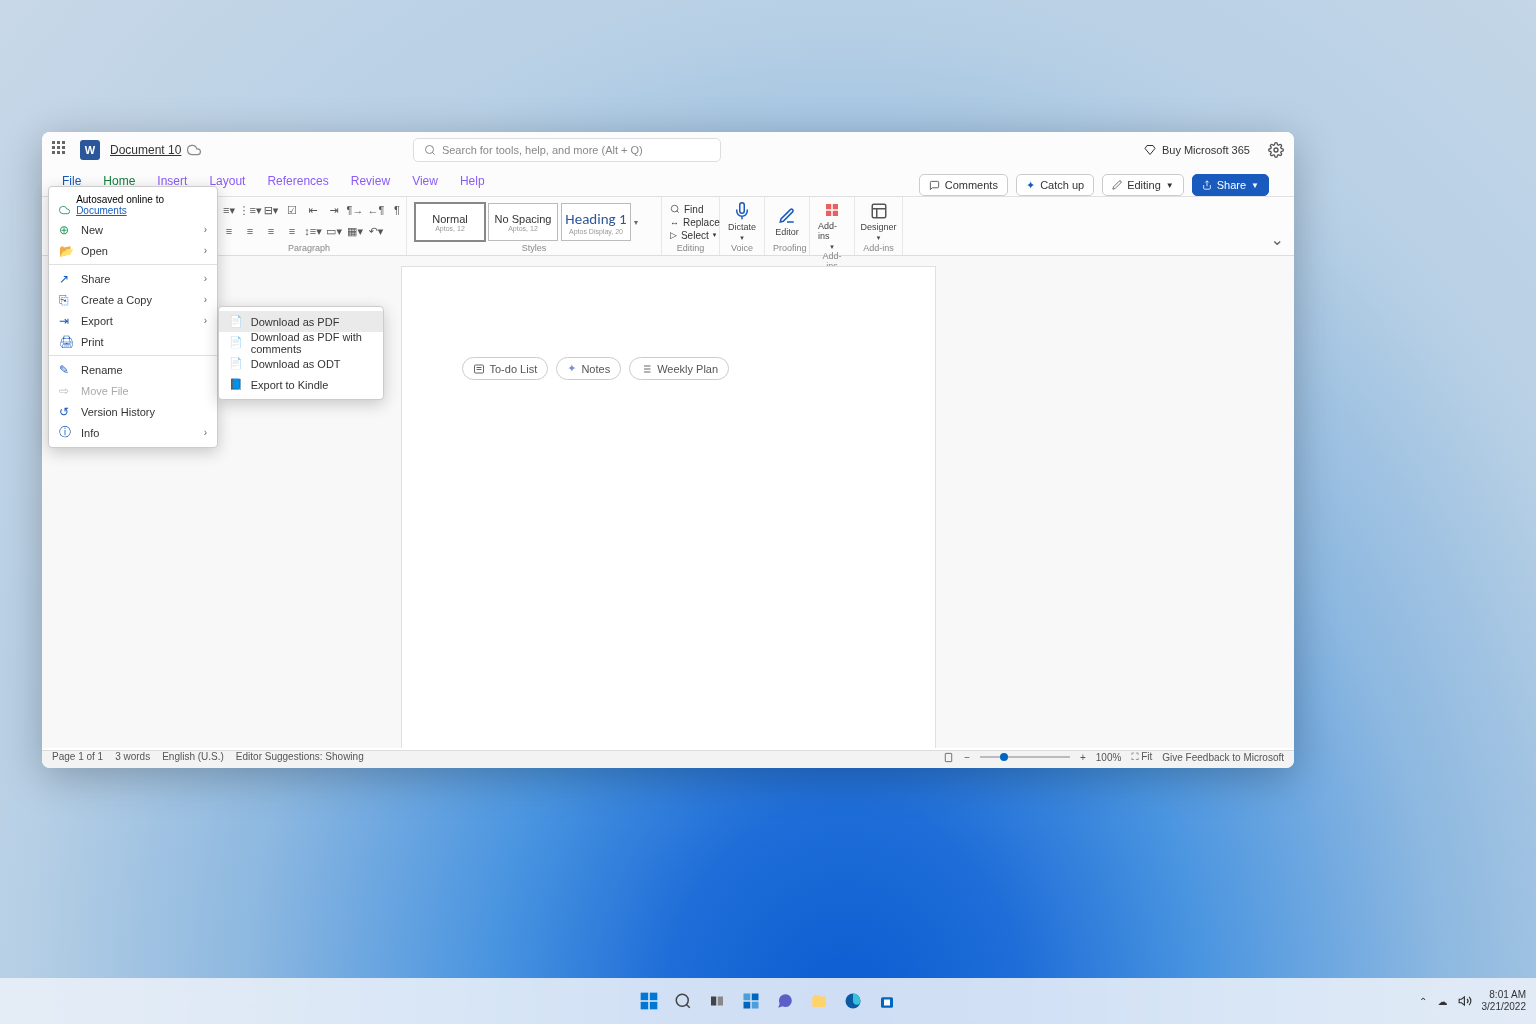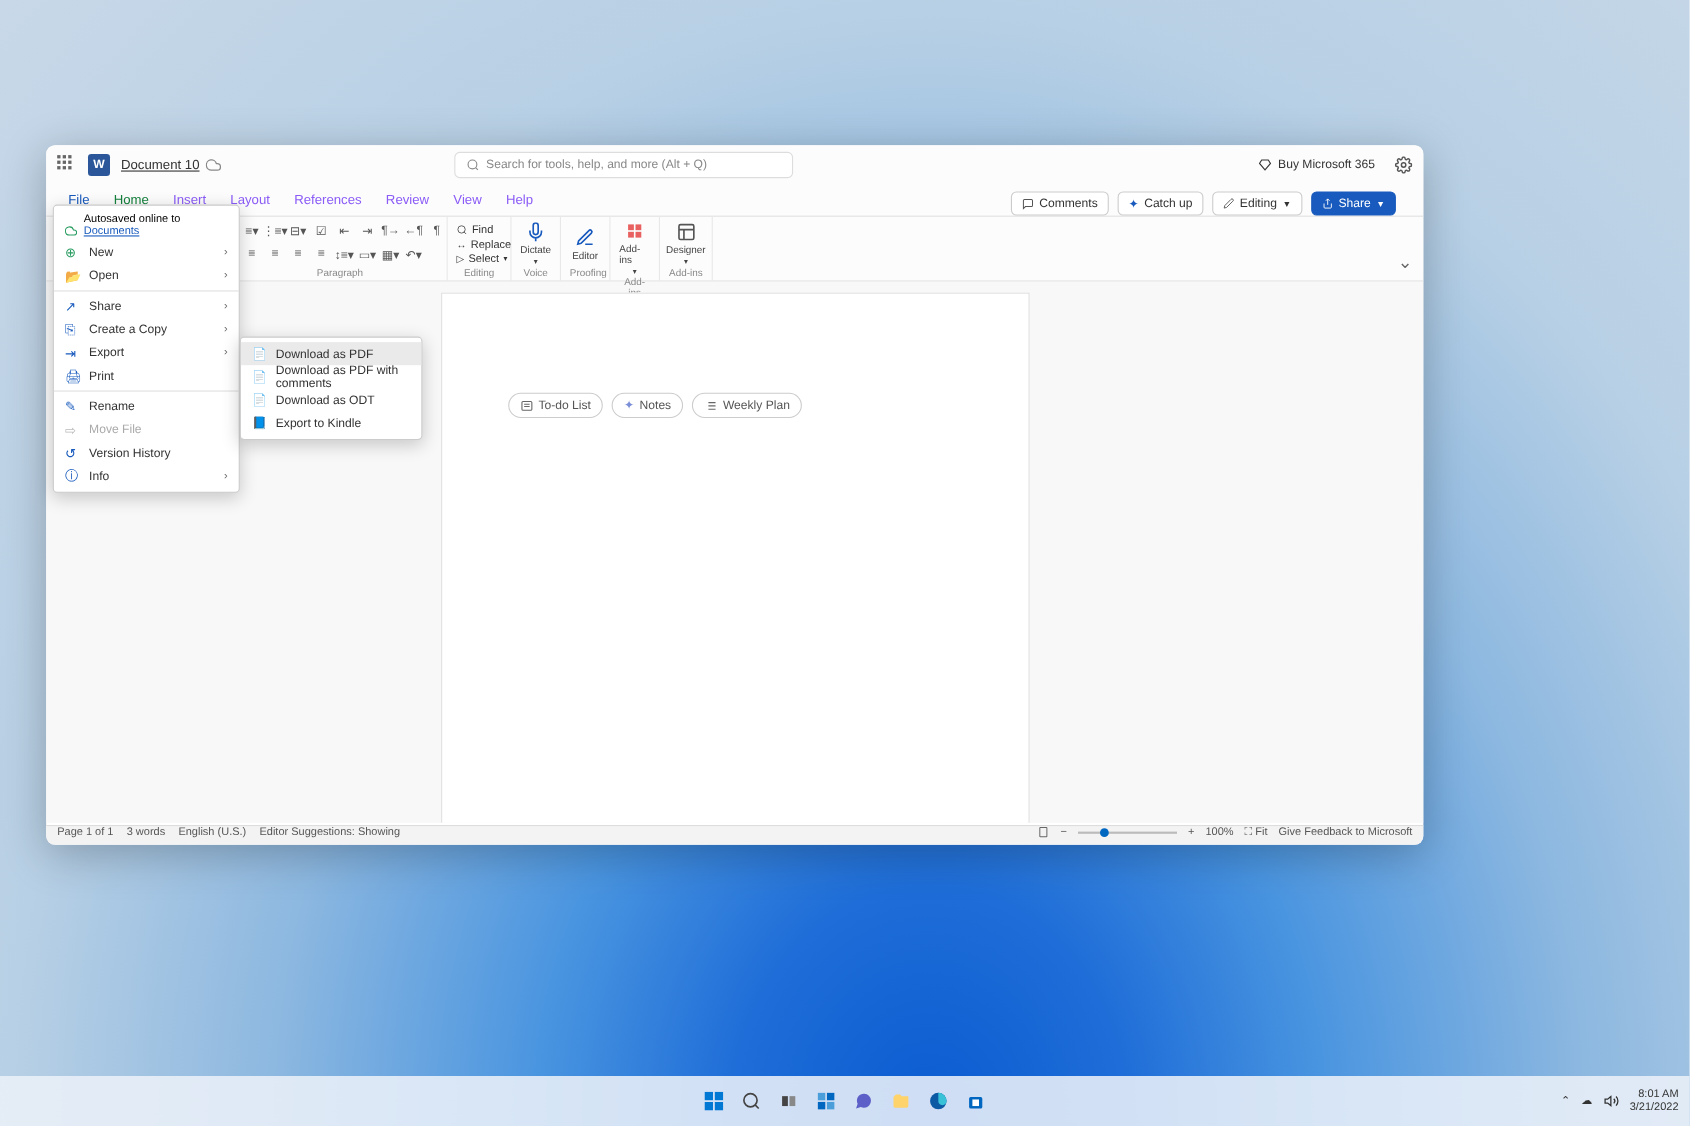--- a/index.html
+++ b/index.html
@@ -202,20 +202,38 @@
           <div class="ribbon-btn">≡</div>
           <div class="ribbon-btn">≡</div>
           <div class="ribbon-btn">↕≡▾</div>
           <div class="ribbon-btn">▭▾</div>
           <div class="ribbon-btn">▦▾</div>
           <div class="ribbon-btn">↶▾</div>
         </div>
       </div>
       <div class="group-label">Paragraph</div>
     </div>
+    <div class="ribbon-group" style="width:255px">
+      <div class="group-content">
+        <div class="style-card selected">
+            <span class="style-title">Normal</span>
+            <span class="style-sub">Aptos, 12</span>
+          </div>
+        <div class="style-card">
+            <span class="style-title">No Spacing</span>
+            <span class="style-sub">Aptos, 12</span>
+          </div>
+        <div class="style-card">
+            <span class="style-heading">Heading 1</span>
+            <span class="style-sub">Aptos Display, 20</span>
+          </div>
+        <span style="font-size:8px;color:#666;cursor:pointer">▾</span>
+      </div>
+      <div class="group-label">Styles</div>
+    </div>
     <div class="ribbon-group" style="width:58px">
       <div class="group-content">
           <div class="ed-group">
         <div class="ed-item">
               <svg width="10" height="10" viewBox="0 0 24 24" fill="none" stroke="#555" stroke-width="2">
                 <circle cx="11" cy="11" r="8"></circle>
                 <line x1="21" y1="21" x2="16" y2="16"></line>
               </svg>
               <span>Find</span>
             </div>

